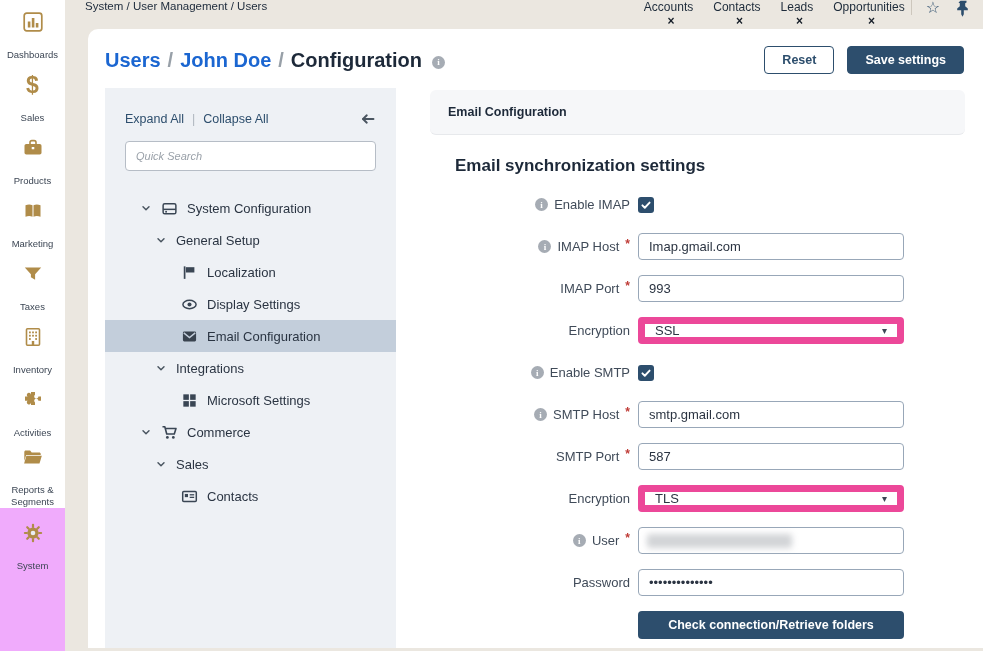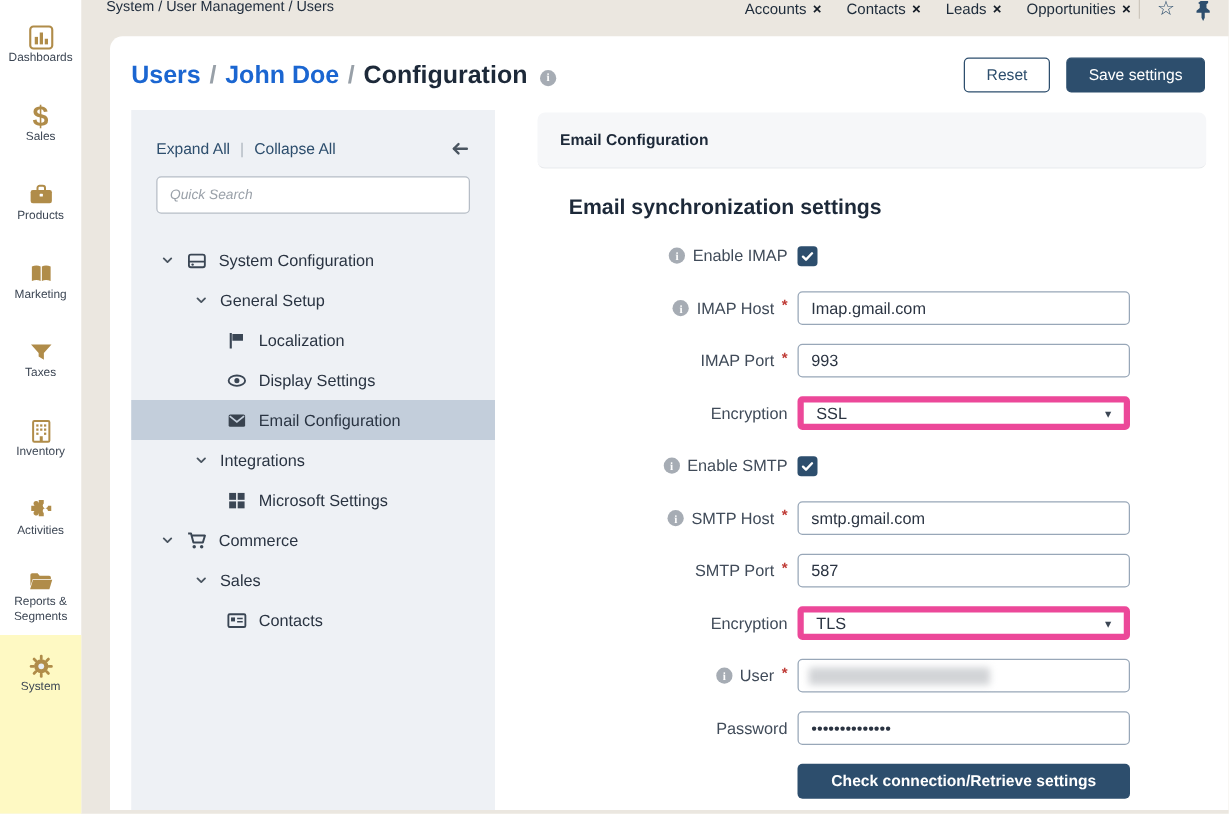--- a/index.html
+++ b/index.html
@@ -6,84 +6,84 @@
   body{
     width:983px;height:651px;position:relative;overflow:hidden;
     background:#ebe7e0;
     font-family:"Liberation Sans",sans-serif;
     -webkit-font-smoothing:antialiased;
   }
   
   .sidebar{position:absolute;left:0;top:0;width:65px;height:651px;background:#ffffff;
     display:flex;flex-direction:column;padding-top:4px;box-sizing:border-box;z-index:3;}
   .side-item{height:63px;flex:0 0 63px;display:flex;flex-direction:column;align-items:center;
-    justify-content:center;gap:0;cursor:pointer;}
+    justify-content:center;gap:16px;cursor:pointer;}
   .side-item .s-lbl{font-size:9.5px;color:#3c4654;text-align:center;line-height:1.2;}
-  .side-item.selected{background:#fef9c3;flex:1 1 auto;justify-content:flex-start;padding-top:14px;}
+  .side-item.selected{background:#f0abfc;flex:1 1 auto;justify-content:flex-start;padding-top:14px;}
   .s-ico{width:22px;height:22px;display:flex;align-items:center;justify-content:center;}
   .dollar-glyph{font-size:23px;font-weight:700;color:#b08c49;line-height:20px;}
   
   .topbar{position:absolute;left:65px;top:0;right:0;height:29px;display:flex;align-items:flex-start;
     padding:0 12px 0 20px;box-sizing:border-box;color:#212e3e;}
   .breadcrumb{font-size:11.5px;color:#212e3e;}
   .tabs{margin-left:auto;display:flex;align-items:center;gap:20px;}
-  .tab{font-size:12px;font-weight:500;color:#1d2b3a;display:flex;align-items:center;cursor:pointer;}
+  .tab{font-size:12px;font-weight:500;color:#1d2b3a;display:flex;align-items:center;cursor:pointer;flex-direction:column;}
   .tab .x{font-weight:700;margin-left:5px;font-size:12px;color:#141c26;}
   .tb-div{width:1px;height:15px;background:#cdc7bd;margin:0 14px 0 6px;}
   .star{font-size:16px;color:#2d4e6d;line-height:16px;cursor:pointer;margin-right:16px;}
   .pin{cursor:pointer;display:flex;}
   
   .card{position:absolute;left:88px;top:29px;right:0;bottom:3px;background:#ffffff;
     border-top-left-radius:10px;z-index:2;}
   .title-row{position:absolute;left:17px;right:19px;top:17px;display:flex;align-items:center;}
   .page-title{font-size:20px;font-weight:700;color:#1d2939;display:flex;align-items:center;}
   .t-link{color:#1b66d1;cursor:pointer;}
   .t-sep{color:#98a0a8;font-weight:600;padding:0 7px;}
   .info-badge{width:13px;height:13px;border-radius:50%;background:#a6acb4;color:#fff;
     font-size:9px;font-weight:700;display:inline-flex;align-items:center;justify-content:center;
     font-family:"Liberation Serif",serif;flex:0 0 13px;}
   .title-row .info-badge{margin-left:10px;margin-top:4px;}
   .hdr-actions{margin-left:auto;display:flex;gap:13px;}
-  .btn{height:28px;padding:0 17px;border-radius:4px;font-size:12.5px;font-weight:400;
+  .btn{height:28px;padding:0 17px;border-radius:4px;font-size:12.5px;font-weight:700;
     display:flex;align-items:center;cursor:pointer;box-sizing:border-box;font-family:"Liberation Sans",sans-serif;}
   .btn-outline{background:#fff;border:1px solid #2d4e6d;color:#2d4e6d;}
   .btn-primary{background:#2d4e6d;border:1px solid #2d4e6d;color:#fff;}
   
   .tree-panel{position:absolute;left:17px;top:59px;width:291px;bottom:0;background:#eef1f5;box-sizing:border-box;}
   .tree-links{display:flex;align-items:center;padding:23px 20px 0;font-size:12.5px;color:#2d4e6d;}
   .tree-links .lnk{cursor:pointer;}
   .tree-links .sep{color:#aeb6bf;padding:0 8px;}
   .panel-arrow{margin-left:auto;display:flex;cursor:pointer;}
   .search-wrap{margin:14px 20px 0;}
   .search-wrap input{width:100%;height:30px;border:1px solid #b6bdc6;border-radius:4px;
     padding:0 10px;font-size:11px;color:#2b3442;box-sizing:border-box;background:#fff;
     font-family:"Liberation Sans",sans-serif;outline:none;font-style:italic;}
   .search-wrap input::placeholder{color:#9aa1a9;}
   .tree{margin-top:21px;}
   .trow{height:32px;display:flex;align-items:center;gap:9px;font-size:13px;color:#2a3442;
     cursor:pointer;box-sizing:border-box;}
-  .trow.lvl0{padding-left:23px;}
+  .trow.lvl0{padding-left:23px;margin-left:12px;}
   .trow.lvl1{padding-left:50px;}
   .trow.lvl2{padding-left:76px;}
   .trow.selected{background:#c3cedb;}
   .chev,.ticon{display:flex;align-items:center;justify-content:center;}
   
   .content{position:absolute;left:342px;top:61px;width:535px;}
   .section-hdr{height:45px;background:#f6f7f9;border-radius:6px;border-bottom:1px solid #e7e9ec;
     display:flex;align-items:center;padding:0 18px;font-size:12.5px;font-weight:700;color:#1d2939;box-sizing:border-box;}
   .heading{margin:21px 0 0 25px;font-size:17px;font-weight:700;color:#1d2939;}
   .form{margin-top:15px;display:flex;flex-direction:column;gap:15px;}
   .frow{display:flex;align-items:center;height:27px;}
   .flabel{width:200px;display:flex;align-items:center;justify-content:flex-end;gap:6px;
     font-size:13px;color:#404b59;box-sizing:border-box;}
   .req{color:#bf3b36;font-weight:700;position:relative;top:-3px;font-size:12px;}
   .fctrl{margin-left:8px;width:266px;position:relative;height:27px;display:flex;align-items:center;}
   input.txt{width:266px;height:27px;border:1px solid #98a7b8;border-radius:4px;padding:0 10px;
     font-size:13px;color:#2b3442;box-sizing:border-box;background:#fff;font-family:"Liberation Sans",sans-serif;outline:none;}
-  .select{width:266px;height:27px;border:5px solid #ec4899;border-radius:4px;background:#fff;
+  .select{width:266px;height:27px;border:7px solid #ec4899;border-radius:4px;background:#fff;
     display:flex;align-items:center;justify-content:space-between;padding:0 10px;box-sizing:border-box;
     font-size:13px;color:#2b3442;cursor:pointer;}
   .caret{font-size:10px;color:#3b4654;}
   .checkbox{width:16px;height:16px;background:#2d4e6d;border-radius:3px;display:flex;
     align-items:center;justify-content:center;cursor:pointer;}
   .blurbox{position:absolute;left:9px;top:7px;width:145px;height:14px;background:#d2d4d7;
     filter:blur(3px);border-radius:2px;pointer-events:none;}
   .submit-row{display:flex;height:28px;}
   .submit-btn{margin-left:208px;width:266px;height:28px;background:#2d4e6d;color:#fff;border:none;
     border-radius:4px;font-size:12.5px;font-weight:600;cursor:pointer;font-family:"Liberation Sans",sans-serif;}
@@ -498,18 +498,18 @@
       <div class="frow">
         <div class="flabel">
           <span>Password</span>
         </div>
         <div class="fctrl">
             <input class="txt" type="text" value="••••••••••••••" style="">
           </div>
       </div>
 
       <div class="submit-row">
-        <button class="submit-btn">Check connection/Retrieve settings</button>
+        <button class="submit-btn">Check connection/Retrieve folders</button>
       </div>
 
     </div>
   </section>
 </main>
 
 </body></html>

